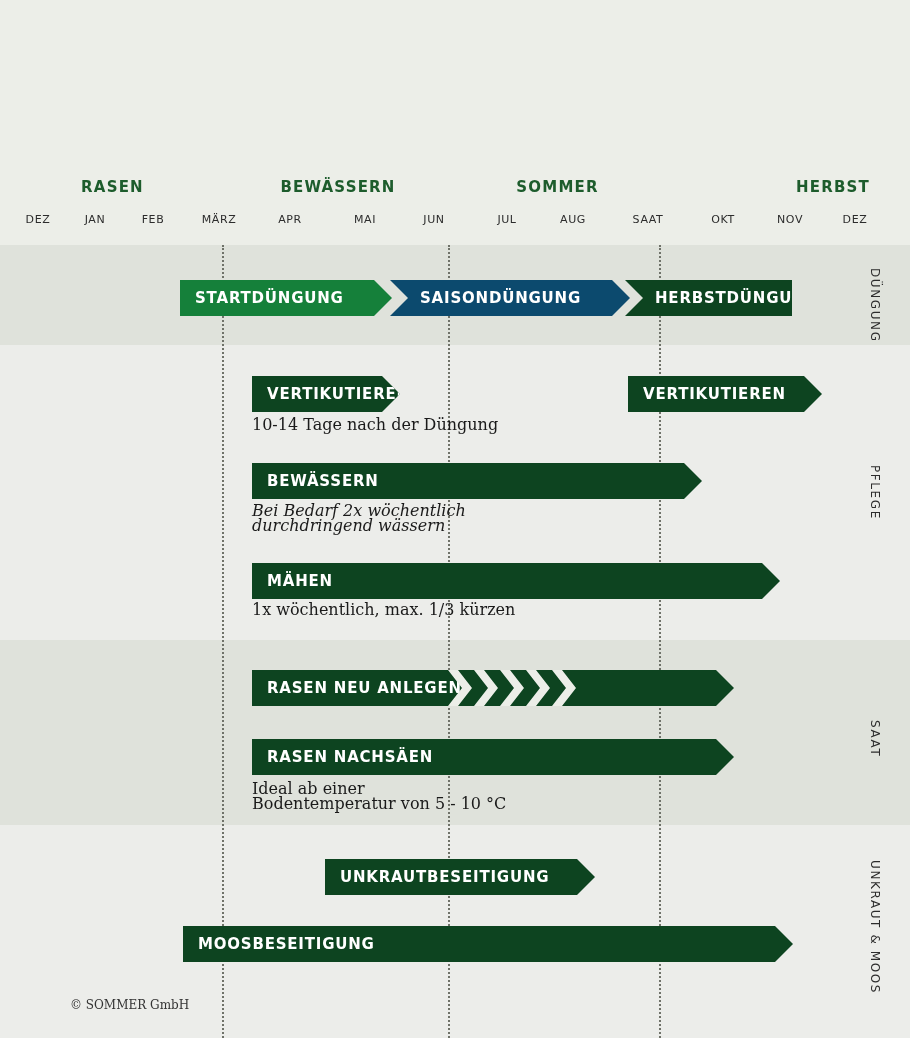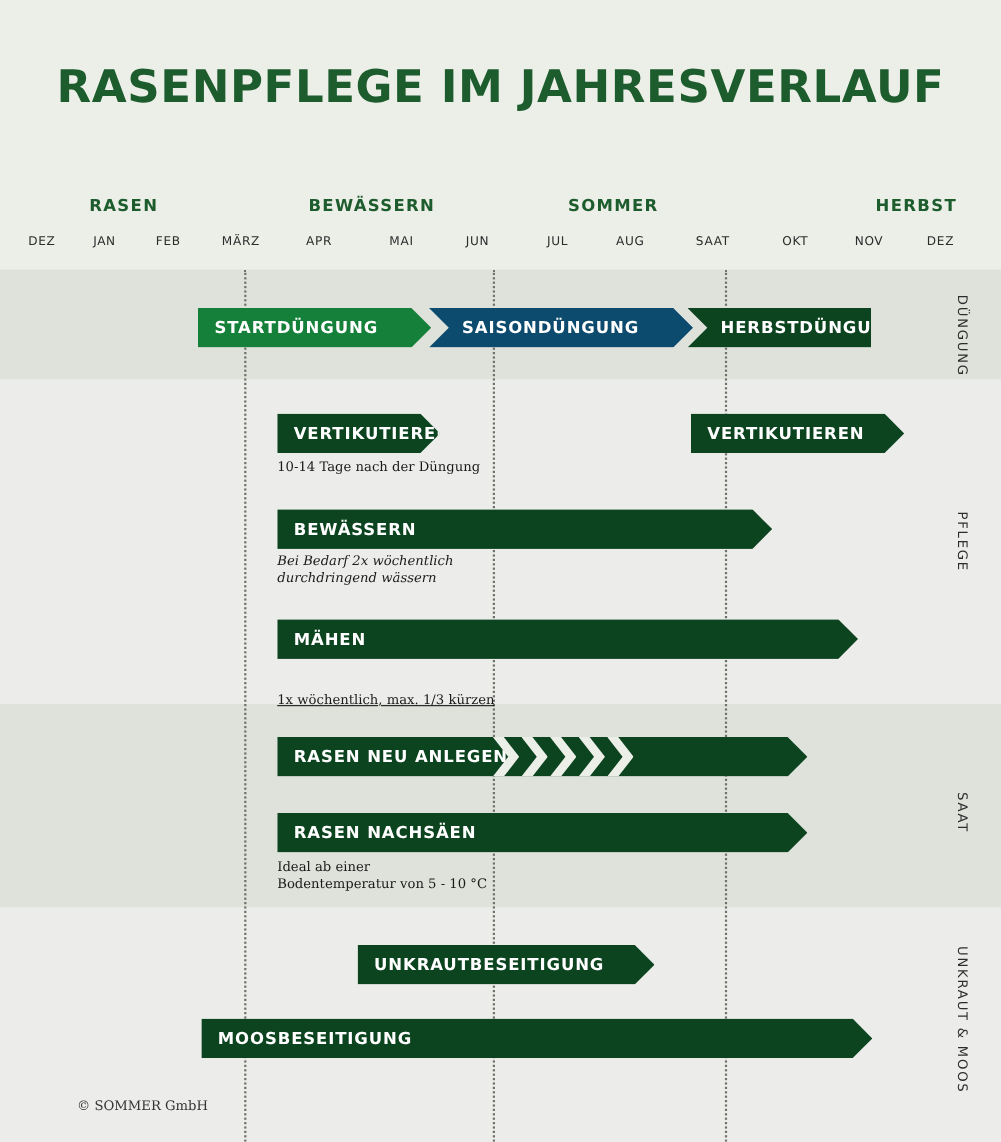--- a/index.html
+++ b/index.html
@@ -110,21 +110,21 @@
   }
   .tip-left-notch {
     clip-path: polygon(0 0, 100% 0, 100% 100%, 0 100%, 18px 50%);
   }
   .tip-both {
     clip-path: polygon(0 0, calc(100% - 18px) 0, 100% 50%, calc(100% - 18px) 100%, 0 100%, 18px 50%);
   }
 
   .note {
     position: absolute;
-    font-size: 12px;
+    font-size: 16px;
     line-height: 15px;
     color: #1a1a1a;
     font-family: "DejaVu Serif", serif;
     white-space: pre-line;
   }
 
   
   .chevrons {
     position: absolute;
     height: 36px;
@@ -153,21 +153,20 @@
 
 <div class="page">
 
   <div id="bands">
       <div class="band band-dark" style="top: 245px; height: 100px;"></div>
       <div class="band band-light" style="top: 345px; height: 295px;"></div>
       <div class="band band-dark" style="top: 640px; height: 185px;"></div>
       <div class="band band-light" style="top: 825px; height: 213px;"></div>
     </div>
 
-  <div class="title">RASENPFLEGE IM JAHRESVERLAUF</div>
 
   <div id="seasons">
       <div class="season" style="left: 40px; width: 145px; top: 178px;">RASEN</div>
       <div class="season" style="left: 238px; width: 200px; top: 178px;">BEWÄSSERN</div>
       <div class="season" style="left: 470px; width: 175px; top: 178px;">SOMMER</div>
       <div class="season" style="left: 700px; width: 170px; top: 178px; text-align: right;">HERBST</div>
     </div>
   <div id="months">
       <div class="month" style="left: 18px; width: 40px; top: 213px;">DEZ</div>
       <div class="month" style="left: 75px; width: 40px; top: 213px;">JAN</div>
@@ -216,19 +215,19 @@
       <div class="chev" style="margin-left: 2px;"></div>
       <div class="chev" style="margin-left: 2px;"></div>
       <div class="chev" style="margin-left: 2px;"></div>
       <div class="chev" style="margin-left: 2px;"></div>
     </div>
 
   <div id="notes">
       <div class="note" style="left: 252px; top: 417px; width: 280px;">10-14 Tage nach der Düngung</div>
       <div class="note" style="left: 252px; top: 503px; width: 280px; font-style: italic;">Bei Bedarf 2x wöchentlich
 durchdringend wässern</div>
-      <div class="note" style="left: 252px; top: 629px; width: 300px; text-decoration: underline;">1x wöchentlich, max. 1/3 kürzen</div>
+      <div class="note" style="left: 252px; top: 602px; width: 300px;">1x wöchentlich, max. 1/3 kürzen</div>
       <div class="note" style="left: 252px; top: 781px; width: 300px;">Ideal ab einer
 Bodentemperatur von 5 - 10 °C</div>
     </div>
 
   <div class="copyright">© SOMMER GmbH</div>
 </div>
 
 </body></html>

